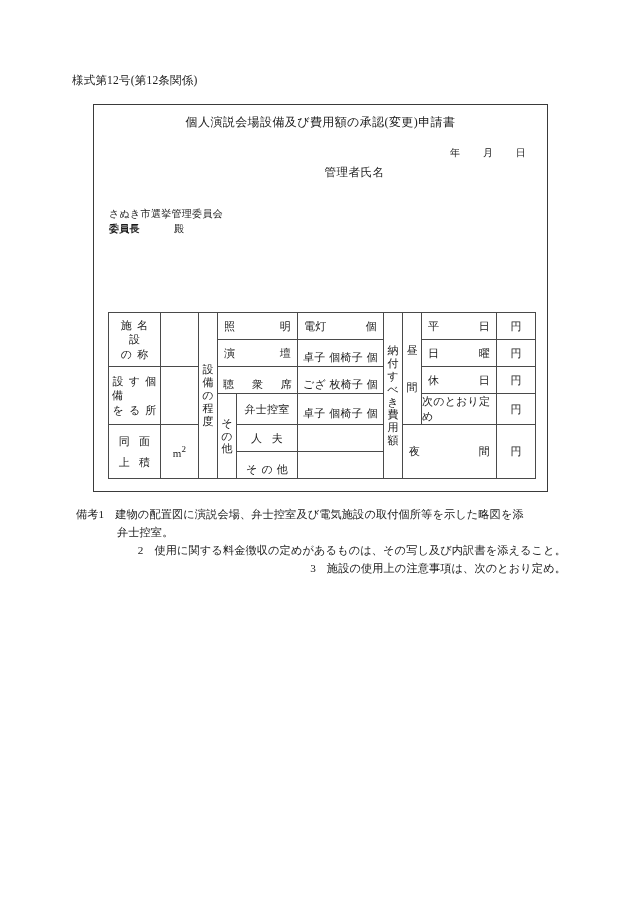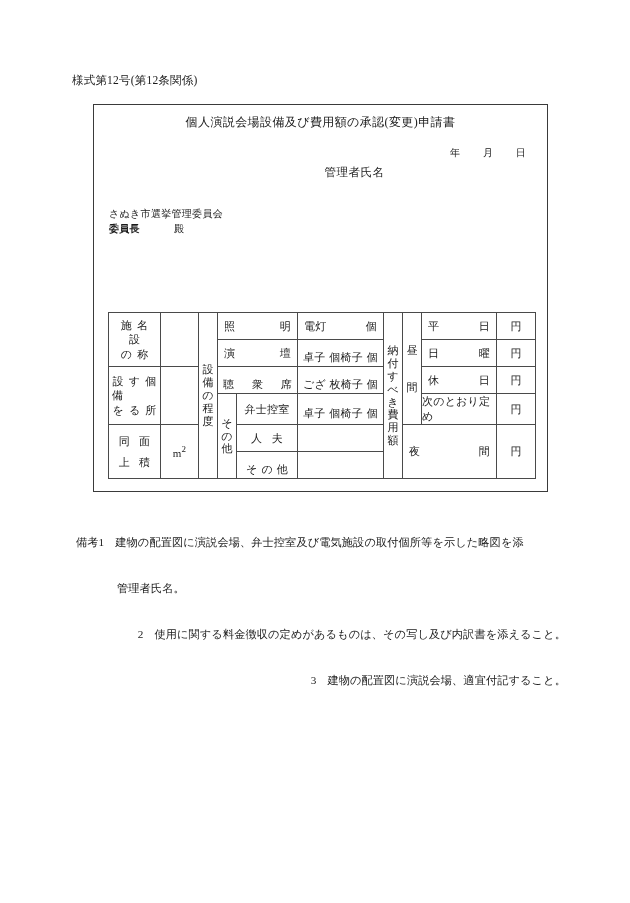--- a/index.html
+++ b/index.html
@@ -161,21 +161,21 @@
   
   .remarks {
     position: absolute;
     left: 76px;
     top: 505px;
     width: 490px;
     font-size: 11.2px;
     line-height: 1.62;
     letter-spacing: 0.1px;
   }
-  .remarks .r-line { white-space: nowrap; margin-top: 28px; }
+  .remarks .r-line { white-space: nowrap; }
   .remarks .r-cont { padding-left: 41px; }
   .remarks .r-num { padding-left: 31px; text-align: right; }
   .remarks .lbl { display: inline-block; }
   .remarks .gap { display: inline-block; width: 11px; }
 </style>
 </head>
 <body>
 
 <div class="page">
 
@@ -396,22 +396,22 @@
         </tr>
       </tbody>
     </table>
 
   </div>
 
   <div class="remarks">
     <div class="r-line">
       <span class="lbl">備考</span><span class="lbl">1</span><span class="gap"></span><span>建物の配置図に演説会場、弁士控室及び電気施設の取付個所等を示した略図を添</span>
     </div>
-    <div class="r-line r-cont">管理者氏名。</div>
+    <div class="r-line r-cont">弁士控室。</div>
     <div class="r-line r-num">
       <span class="lbl">2</span><span class="gap"></span><span>使用に関する料金徴収の定めがあるものは、その写し及び内訳書を添えること。</span>
     </div>
     <div class="r-line r-num">
-      <span class="lbl">3</span><span class="gap"></span><span>建物の配置図に演説会場、適宜付記すること。</span>
+      <span class="lbl">3</span><span class="gap"></span><span>施設の使用上の注意事項は、次のとおり定め。</span>
     </div>
   </div>
 
 </div>
 
 </body></html>

